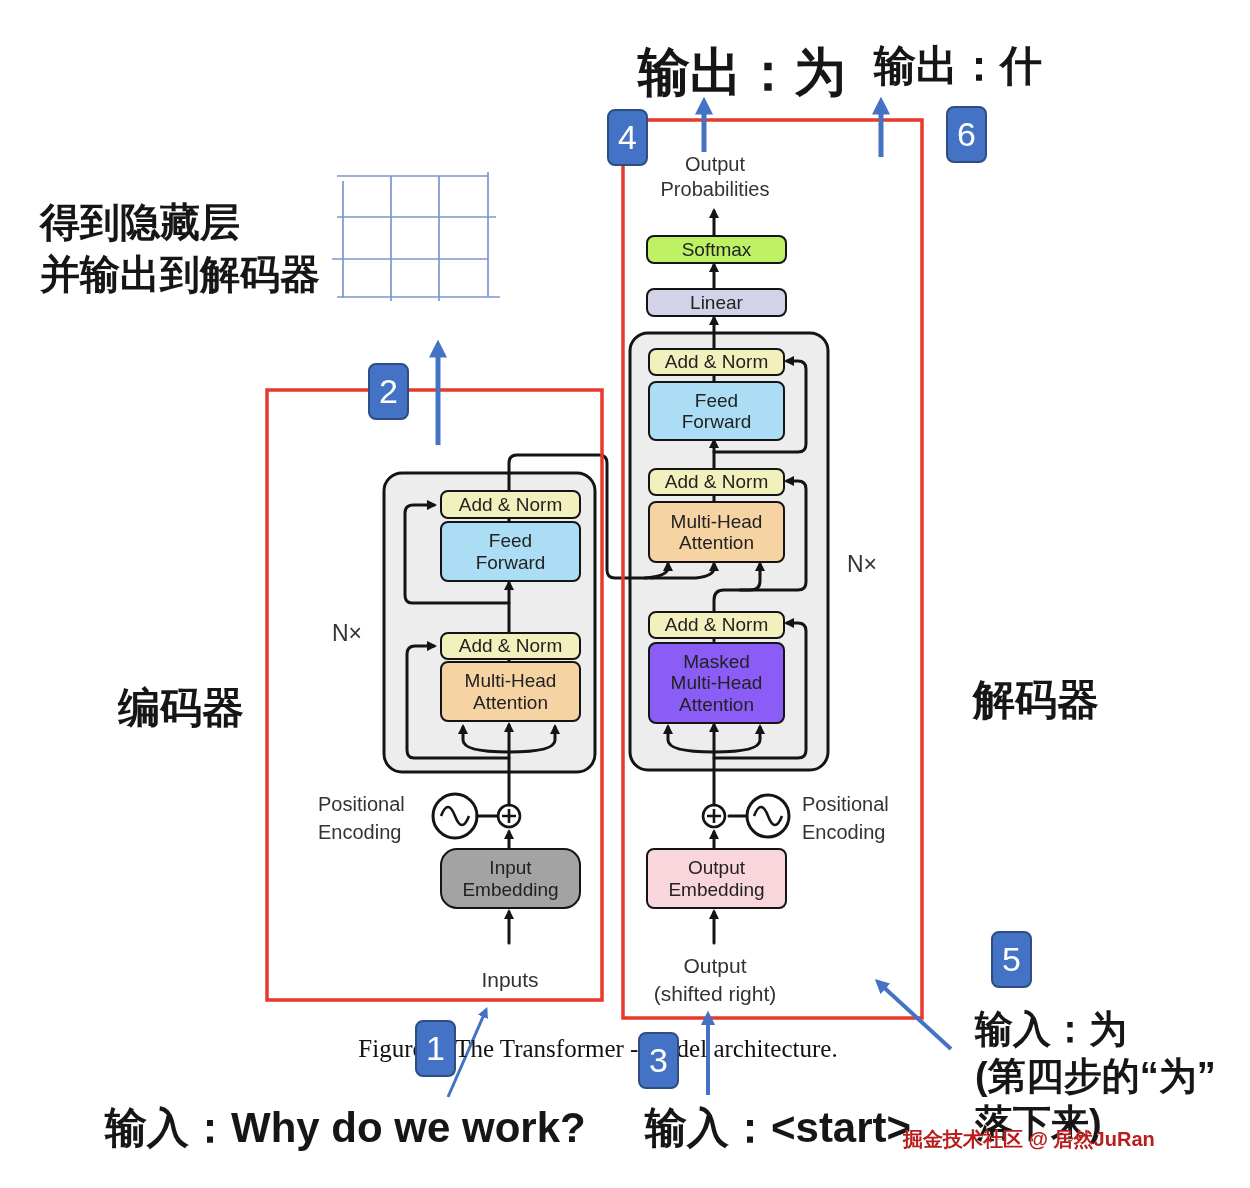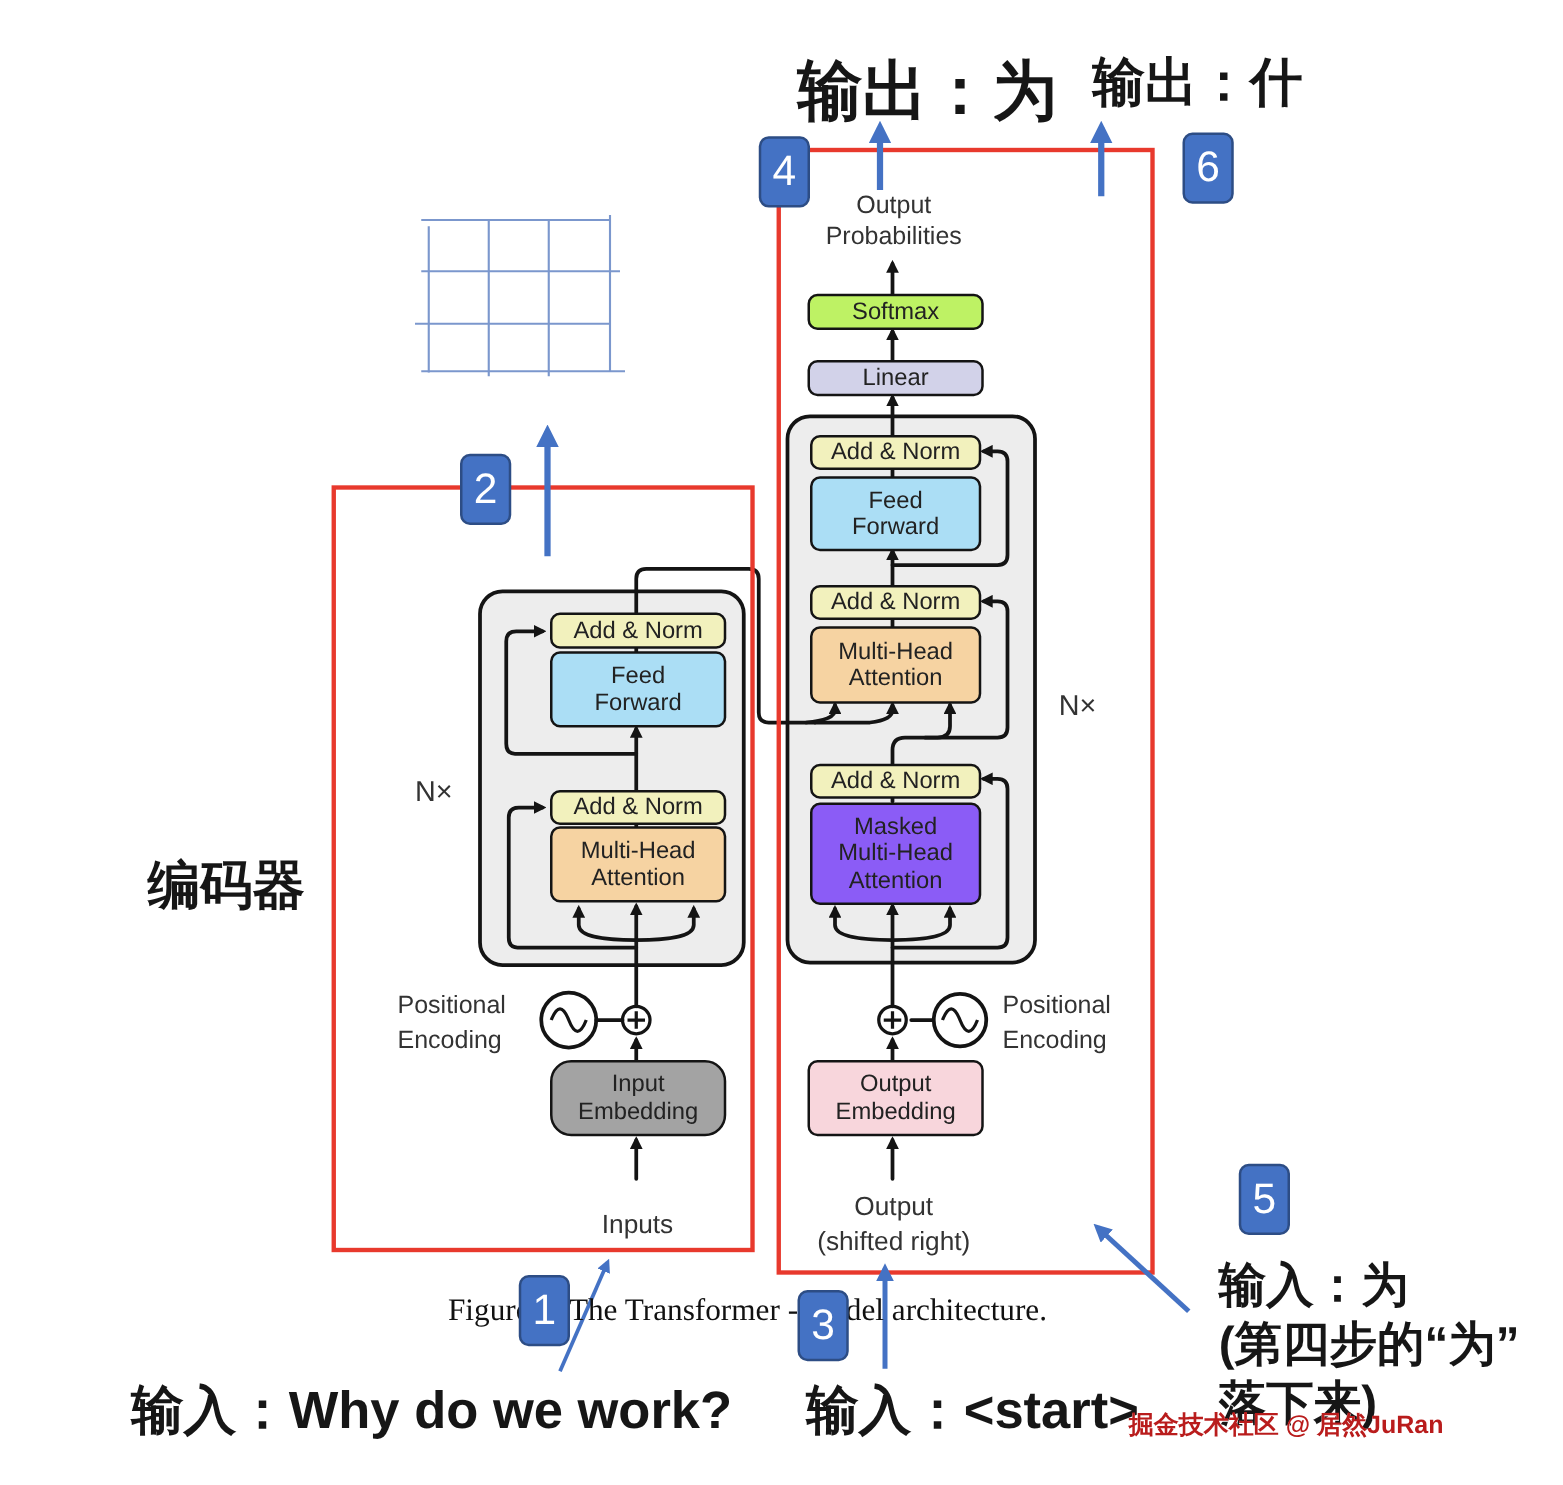--- a/index.html
+++ b/index.html
@@ -144,21 +144,24 @@
   <div class="abs layer2 ml figtext" style="left:318px;top:790px;width:106px;font-size:20px;line-height:28px;">Positional
 Encoding</div>
   <div class="abs layer2 ml figtext" style="left:802px;top:790px;width:110px;font-size:20px;line-height:28px;">Positional
 Encoding</div>
   <div class="abs layer2 figtext" style="left:332px;top:620px;font-size:23px;">N×</div>
   <div class="abs layer2 figtext" style="left:847px;top:551px;font-size:23px;">N×</div>
   <div class="abs layer2 caption" style="left:298px;top:1035px;width:600px;text-align:center;">Figure 1: The Transformer - model architecture.</div>
 
   <div class="abs layer2 cn" style="left:638px;top:38px;font-size:52px;">输出：为</div>
   <div class="abs layer2 cn" style="left:874px;top:38px;font-size:42px;">输出：什</div>
+  <div class="abs layer2 cn ml" style="left:40px;top:196px;font-size:40px;line-height:52px;">得到隐藏层
+并输出到解码器</div>
   <div class="abs layer2 cn" style="left:118px;top:668px;font-size:42px;margin-top:12px;">编码器</div>
+  <div class="abs layer2 cn" style="left:973px;top:672px;font-size:42px;">解码器</div>
   <div class="abs layer2 cn" style="left:105px;top:1100px;font-size:42px;">输入：Why do we work?</div>
   <div class="abs layer2 cn" style="left:620px;top:1100px;font-size:42px;margin-left:25px;">输入：&lt;start&gt;</div>
   <div class="abs layer2 cn ml" style="left:975px;top:1006px;font-size:38px;line-height:47px;">输入：为
 (第四步的“为”
 落下来)</div>
   <div class="abs watermark" style="left:903px;top:1126px;z-index:5;">掘金技术社区 @ 居然JuRan</div>
 
   <div class="badge" style="left:415px;top:1020px;">1</div>
   <div class="badge" style="left:368px;top:363px;">2</div>
   <div class="badge" style="left:638px;top:1032px;">3</div>

